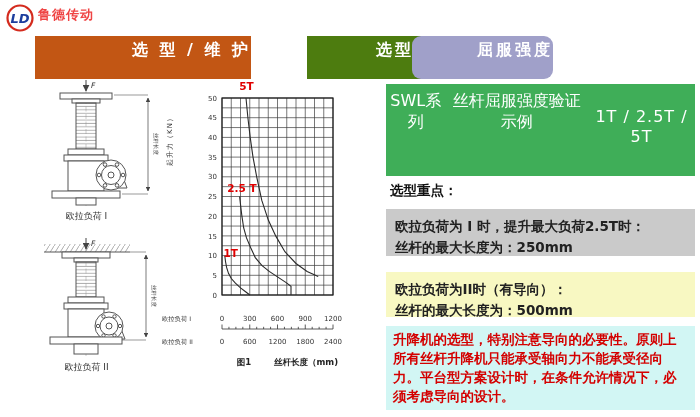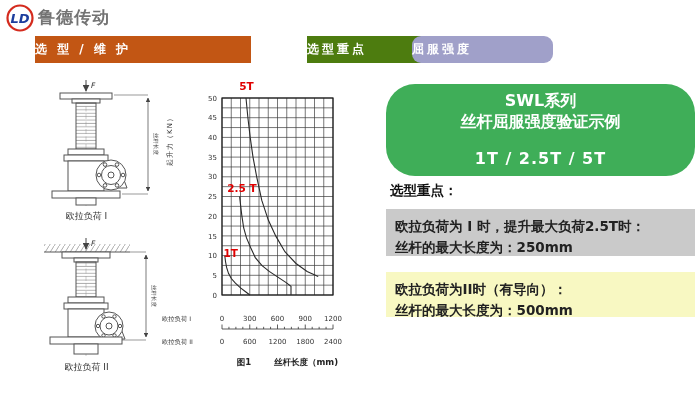--- a/index.html
+++ b/index.html
@@ -1,38 +1,38 @@
 <!DOCTYPE html>
 <html><head>
 <meta charset="utf-8">
 <style>
   html,body{margin:0;padding:0;background:#fff;}
   #page{position:relative;width:700px;height:417px;background:#ffffff;overflow:hidden;
         font-family:"DejaVu Sans","Liberation Sans",sans-serif;}
   
   #logo{position:absolute;left:5px;top:3px;width:30px;height:30px;}
-  #brand-name{position:absolute;left:38px;top:6px;font-size:17px;font-weight:bold;color:#737373;letter-spacing:1px;}
-  
-  .tab{position:absolute;top:36px;height:27px;line-height:27px;text-align:left;color:#fff;
-       font-size:12px;font-weight:bold;letter-spacing:3px;cursor:pointer;}
+  #brand-name{position:absolute;left:38px;top:6px;font-size:13px;font-weight:bold;color:#ef4444;letter-spacing:1px;}
+  
+  .tab{position:absolute;top:36px;height:43px;line-height:27px;text-align:right;color:#fff;
+       font-size:16px;font-weight:bold;letter-spacing:3px;cursor:pointer;}
   #tab-1{left:35px;width:216px;background:#c25614;}
   #tab-2{left:259px;width:145px;background:#4d7c0f;margin-left:48px;}
   #tab-3{left:412px;width:141px;background:#a0a0c9;border-radius:9px;}
   
   .fig-svg{position:absolute;left:14px;}
   #fig1{top:78px;width:145px;height:130px;}
   #fig2{top:238px;width:145px;height:120px;}
   .fig-caption{position:absolute;left:14px;width:145px;text-align:center;font-size:9px;color:#333;}
   #fig1-caption{top:210px;}
   #fig2-caption{top:361px;}
   
   #chart{position:absolute;left:160px;top:82px;width:225px;height:295px;}
   
   #series-header{position:absolute;left:386px;top:84px;width:309px;height:92px;background:#3fae58;
-       color:#fff;font-weight:bold;font-size:16px;text-align:center;display:flex;flex-direction:column;padding-top:6px;box-sizing:border-box;border-radius:29px;}
+       color:#fff;font-weight:normal;font-size:16px;text-align:center;display:flex;flex-direction:row;padding-top:6px;box-sizing:border-box;}
   #series-header .hline{line-height:21px;}
   #series-header .caps{margin-top:17px;line-height:20px;letter-spacing:1px;}
   #example-heading{position:absolute;left:390px;top:182px;font-size:13.5px;font-weight:bold;color:#111;}
   .case-box{position:absolute;left:386px;width:309px;box-sizing:border-box;padding:7px 9px;
        font-size:13.5px;font-weight:bold;color:#222;line-height:21px;}
   #case-1{top:209px;height:47px;background:#cacaca;}
   #case-2{top:272px;height:45px;background:#f8f8c2;}
   #note-box{position:absolute;left:386px;top:326px;width:309px;height:84px;background:#d2f6f4;
        box-sizing:border-box;padding:4px 7px;font-size:13.5px;font-weight:bold;color:#d40000;line-height:19px;}
   svg text{font-family:"DejaVu Sans","Liberation Sans",sans-serif;}
@@ -236,14 +236,17 @@
   <div id="case-1" class="case-box">
     <div>欧拉负荷为 I 时，提升最大负荷2.5T时：</div>
     <div>丝杆的最大长度为：250mm</div>
   </div>
 
   <div id="case-2" class="case-box">
     <div>欧拉负荷为II时（有导向）：</div>
     <div>丝杆的最大长度为：500mm</div>
   </div>
 
+  <div id="note-box">
+    <span>升降机的选型，特别注意导向的必要性。原则上所有丝杆升降机只能承受轴向力不能承受径向力。平台型方案设计时，在条件允许情况下，必须考虑导向的设计。</span>
+  </div>
 
 </div>
 
 </body></html>

